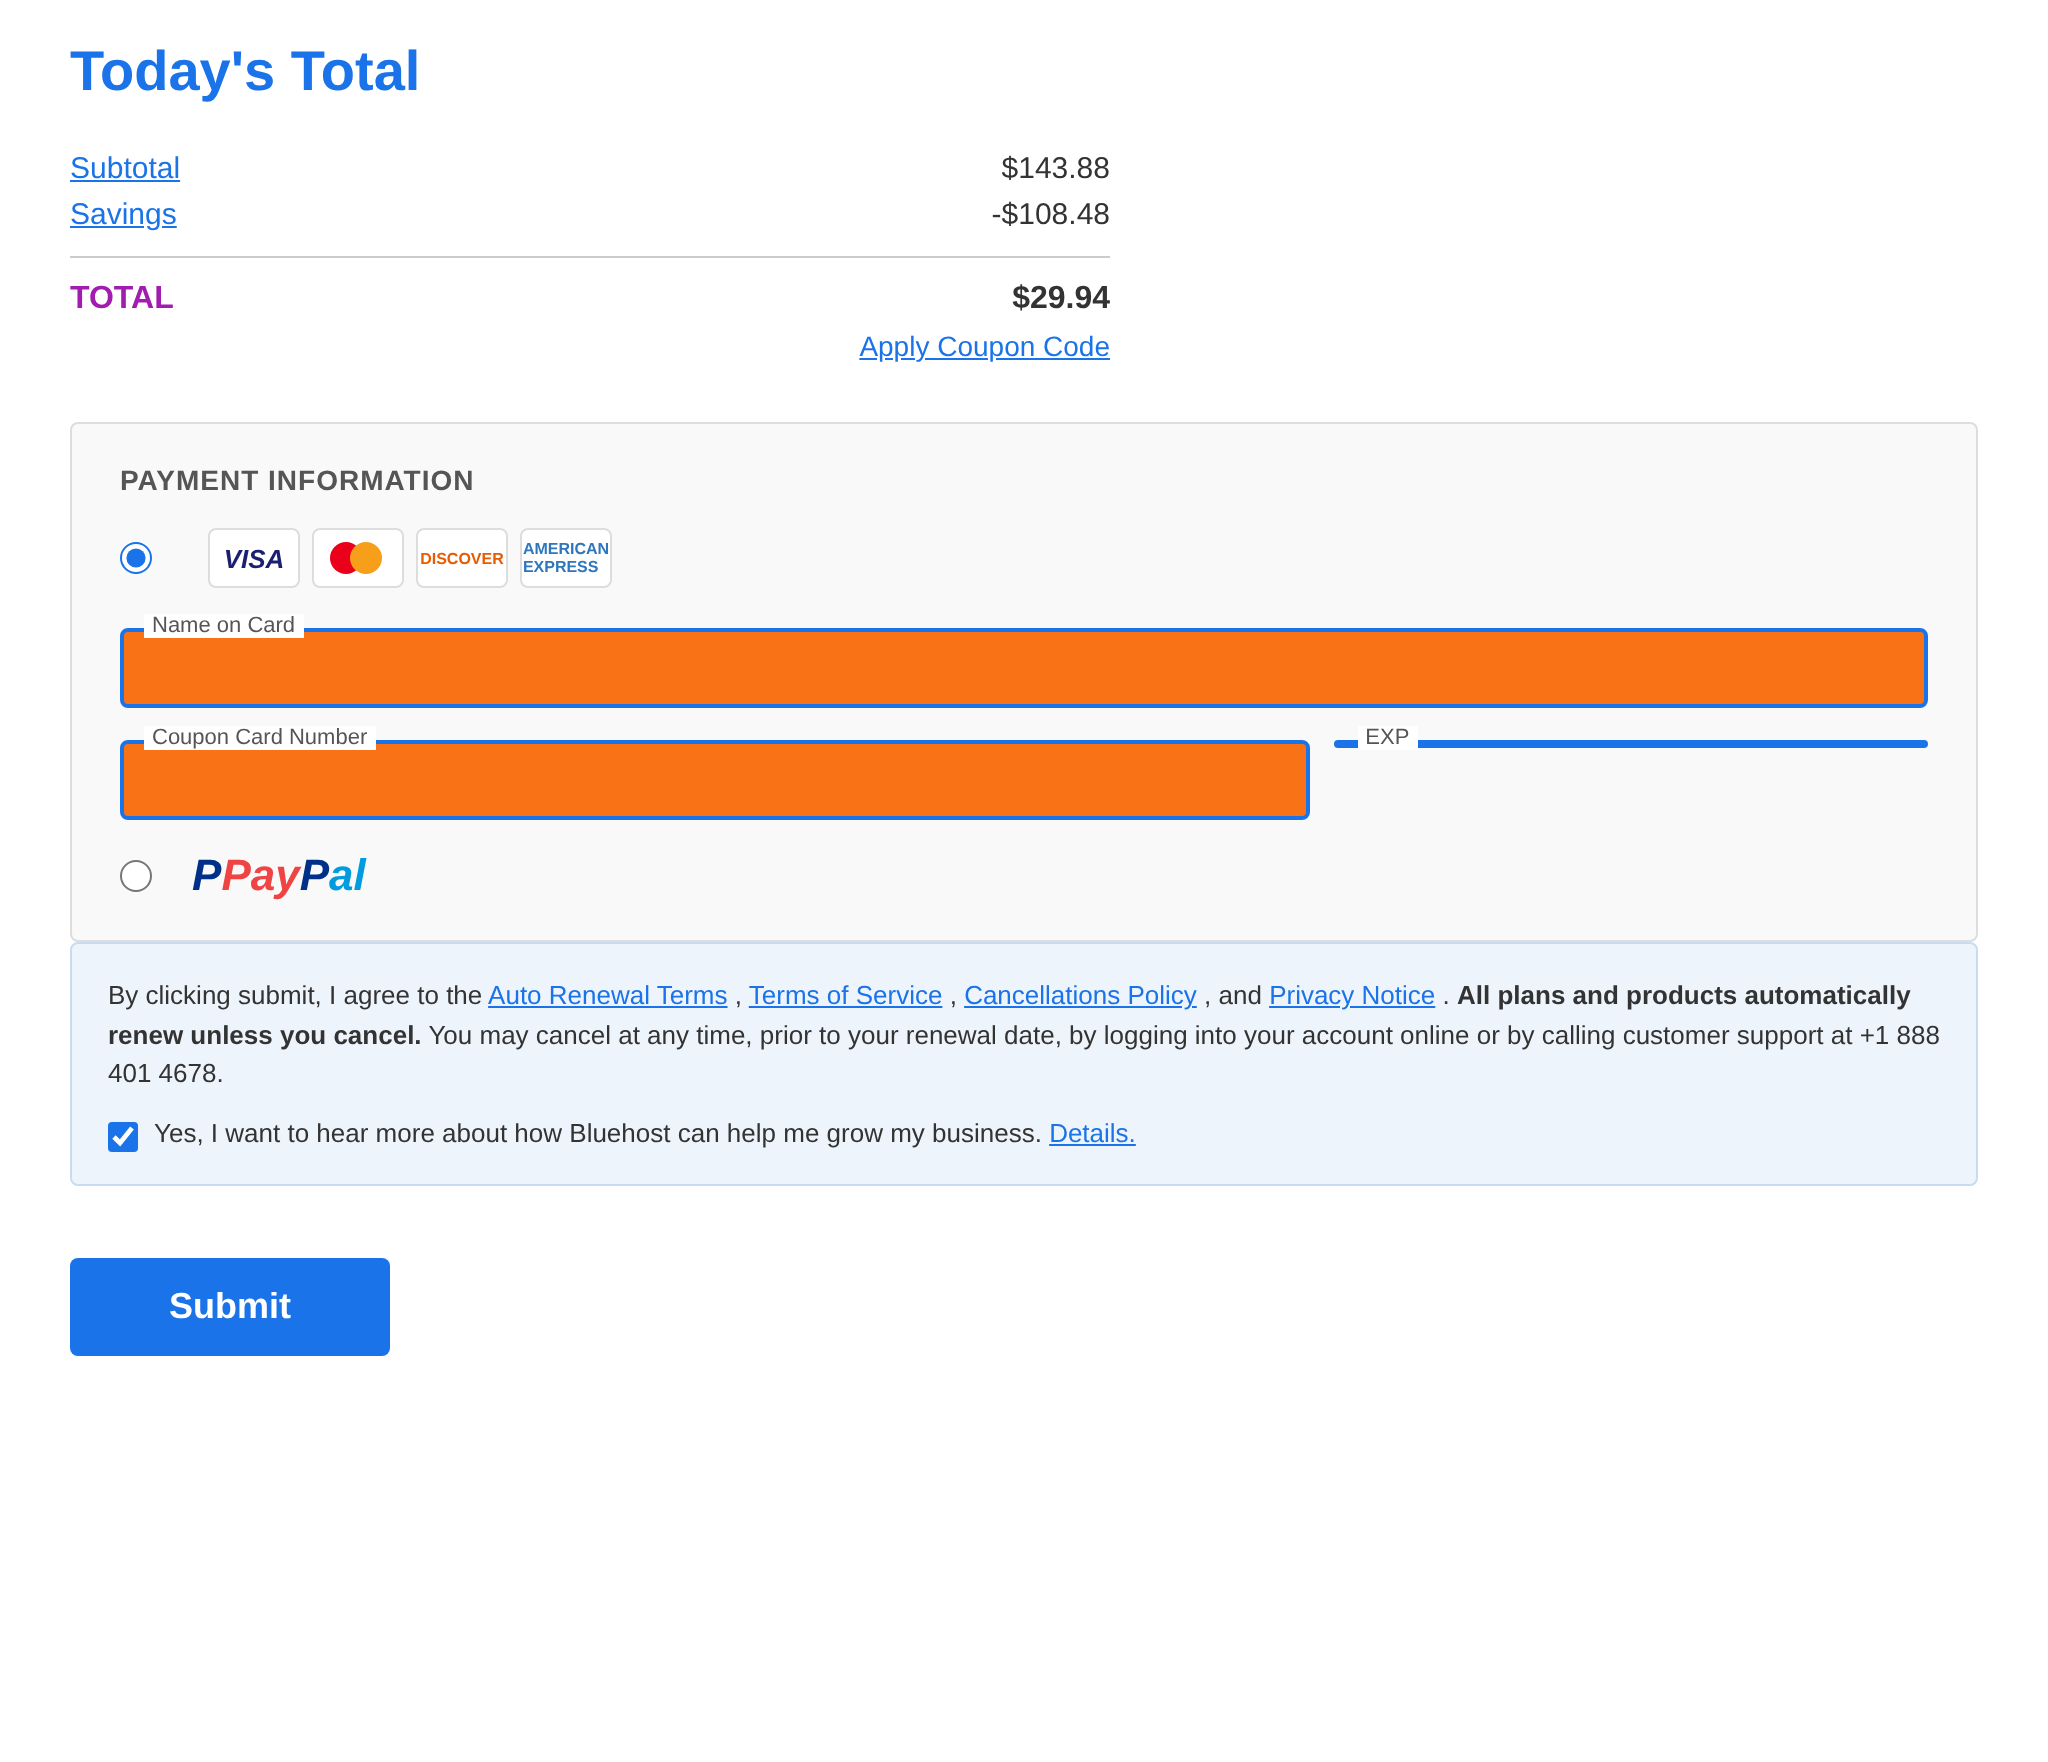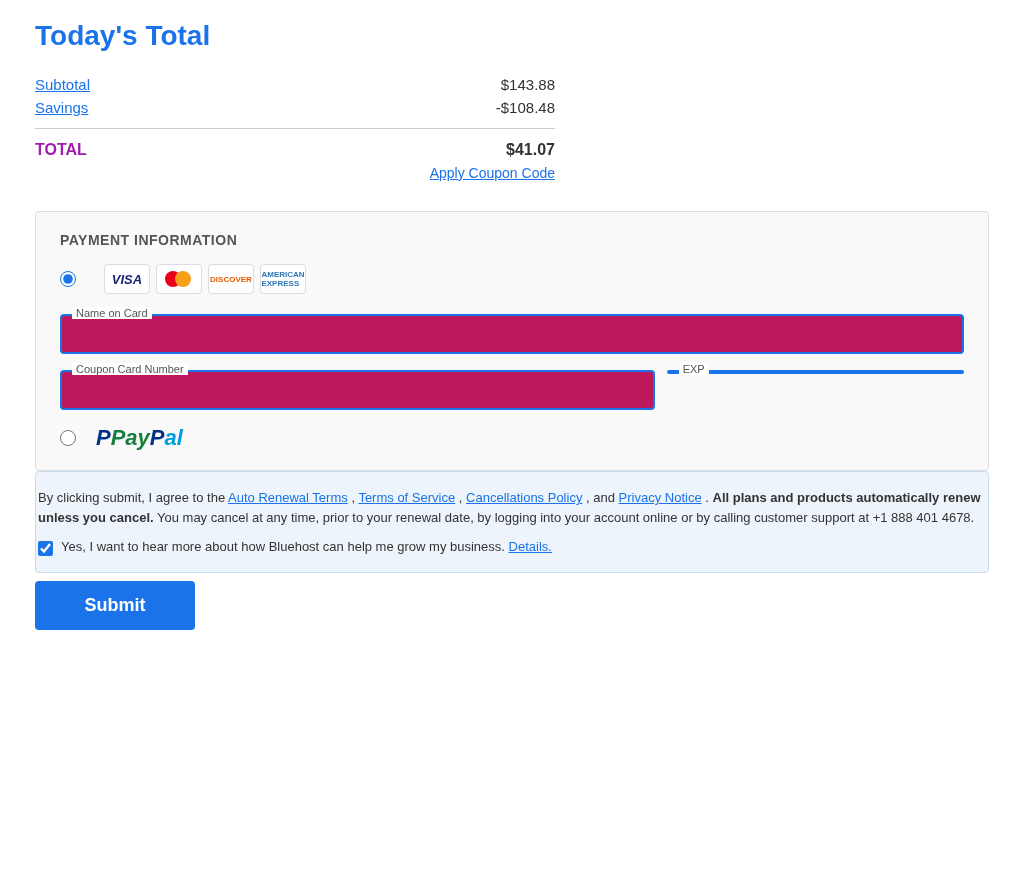--- a/index.html
+++ b/index.html
@@ -167,21 +167,21 @@
 
     
     .form-group {
       margin-bottom: 16px;
     }
 
     .field-wrapper {
       position: relative;
       border: 2px solid #1a73e8;
       border-radius: 4px;
-      background: #be185d;
+      background: #f97316;
     }
 
     .field-label {
       position: absolute;
       top: -9px;
       left: 10px;
       background: #fff;
       padding: 0 4px;
       font-size: 11px;
       color: #555;
@@ -228,23 +228,23 @@
       flex-direction: column;
       align-items: center;
       line-height: 1;
     }
 
     
     .terms-section {
       background: #eef4fb;
       border: 1px solid #c8dcef;
       border-radius: 4px;
-      padding: 16px 2px;
+      padding: 16px 18px;
       max-width: 960px;
-      margin-bottom: 8px;
+      margin-bottom: 36px;
     }
 
     .terms-text {
       font-size: 13px;
       color: #333;
       line-height: 1.5;
       margin-bottom: 12px;
     }
 
     .terms-link {
@@ -298,21 +298,21 @@
   <div class="summary-row">
     <span class="summary-label">Savings</span>
     <span class="summary-value">-$108.48</span>
   </div>
 </div>
 
 <hr class="summary-divider">
 
 <div class="total-row">
   <span class="total-label">TOTAL</span>
-  <span class="total-value">$41.07</span>
+  <span class="total-value">$29.94</span>
 </div>
 
 <div class="coupon-row">
   <a class="coupon-link" href="#">Apply Coupon Code</a>
 </div>
 
 
 <div class="payment-section">
   <div class="payment-section-title">PAYMENT INFORMATION</div>
 
@@ -360,21 +360,21 @@
         <span class="field-label">EXP</span>
       </div>
     </div>
   </div>
 
   <div class="paypal-option">
     <input type="radio" class="payment-radio" name="payment-method" style="">
 
     <div class="paypal-logo">
       <div style="font-size:22px; font-weight:900; font-style:italic; line-height:1.1;">
-        <span style="color:#003087;">P</span><span style="color:#15803d;">Pay</span><span style="color:#003087;">P</span><span style="color:#009cde;">al</span>
+        <span style="color:#003087;">P</span><span style="color:#ef4444;">Pay</span><span style="color:#003087;">P</span><span style="color:#009cde;">al</span>
       </div>
     </div>
   </div>
 </div>
 
 
 <div class="terms-section">
   <div class="terms-text">
     <span>By clicking submit, I agree to the </span>
     <a class="terms-link" href="#">Auto Renewal Terms</a>

